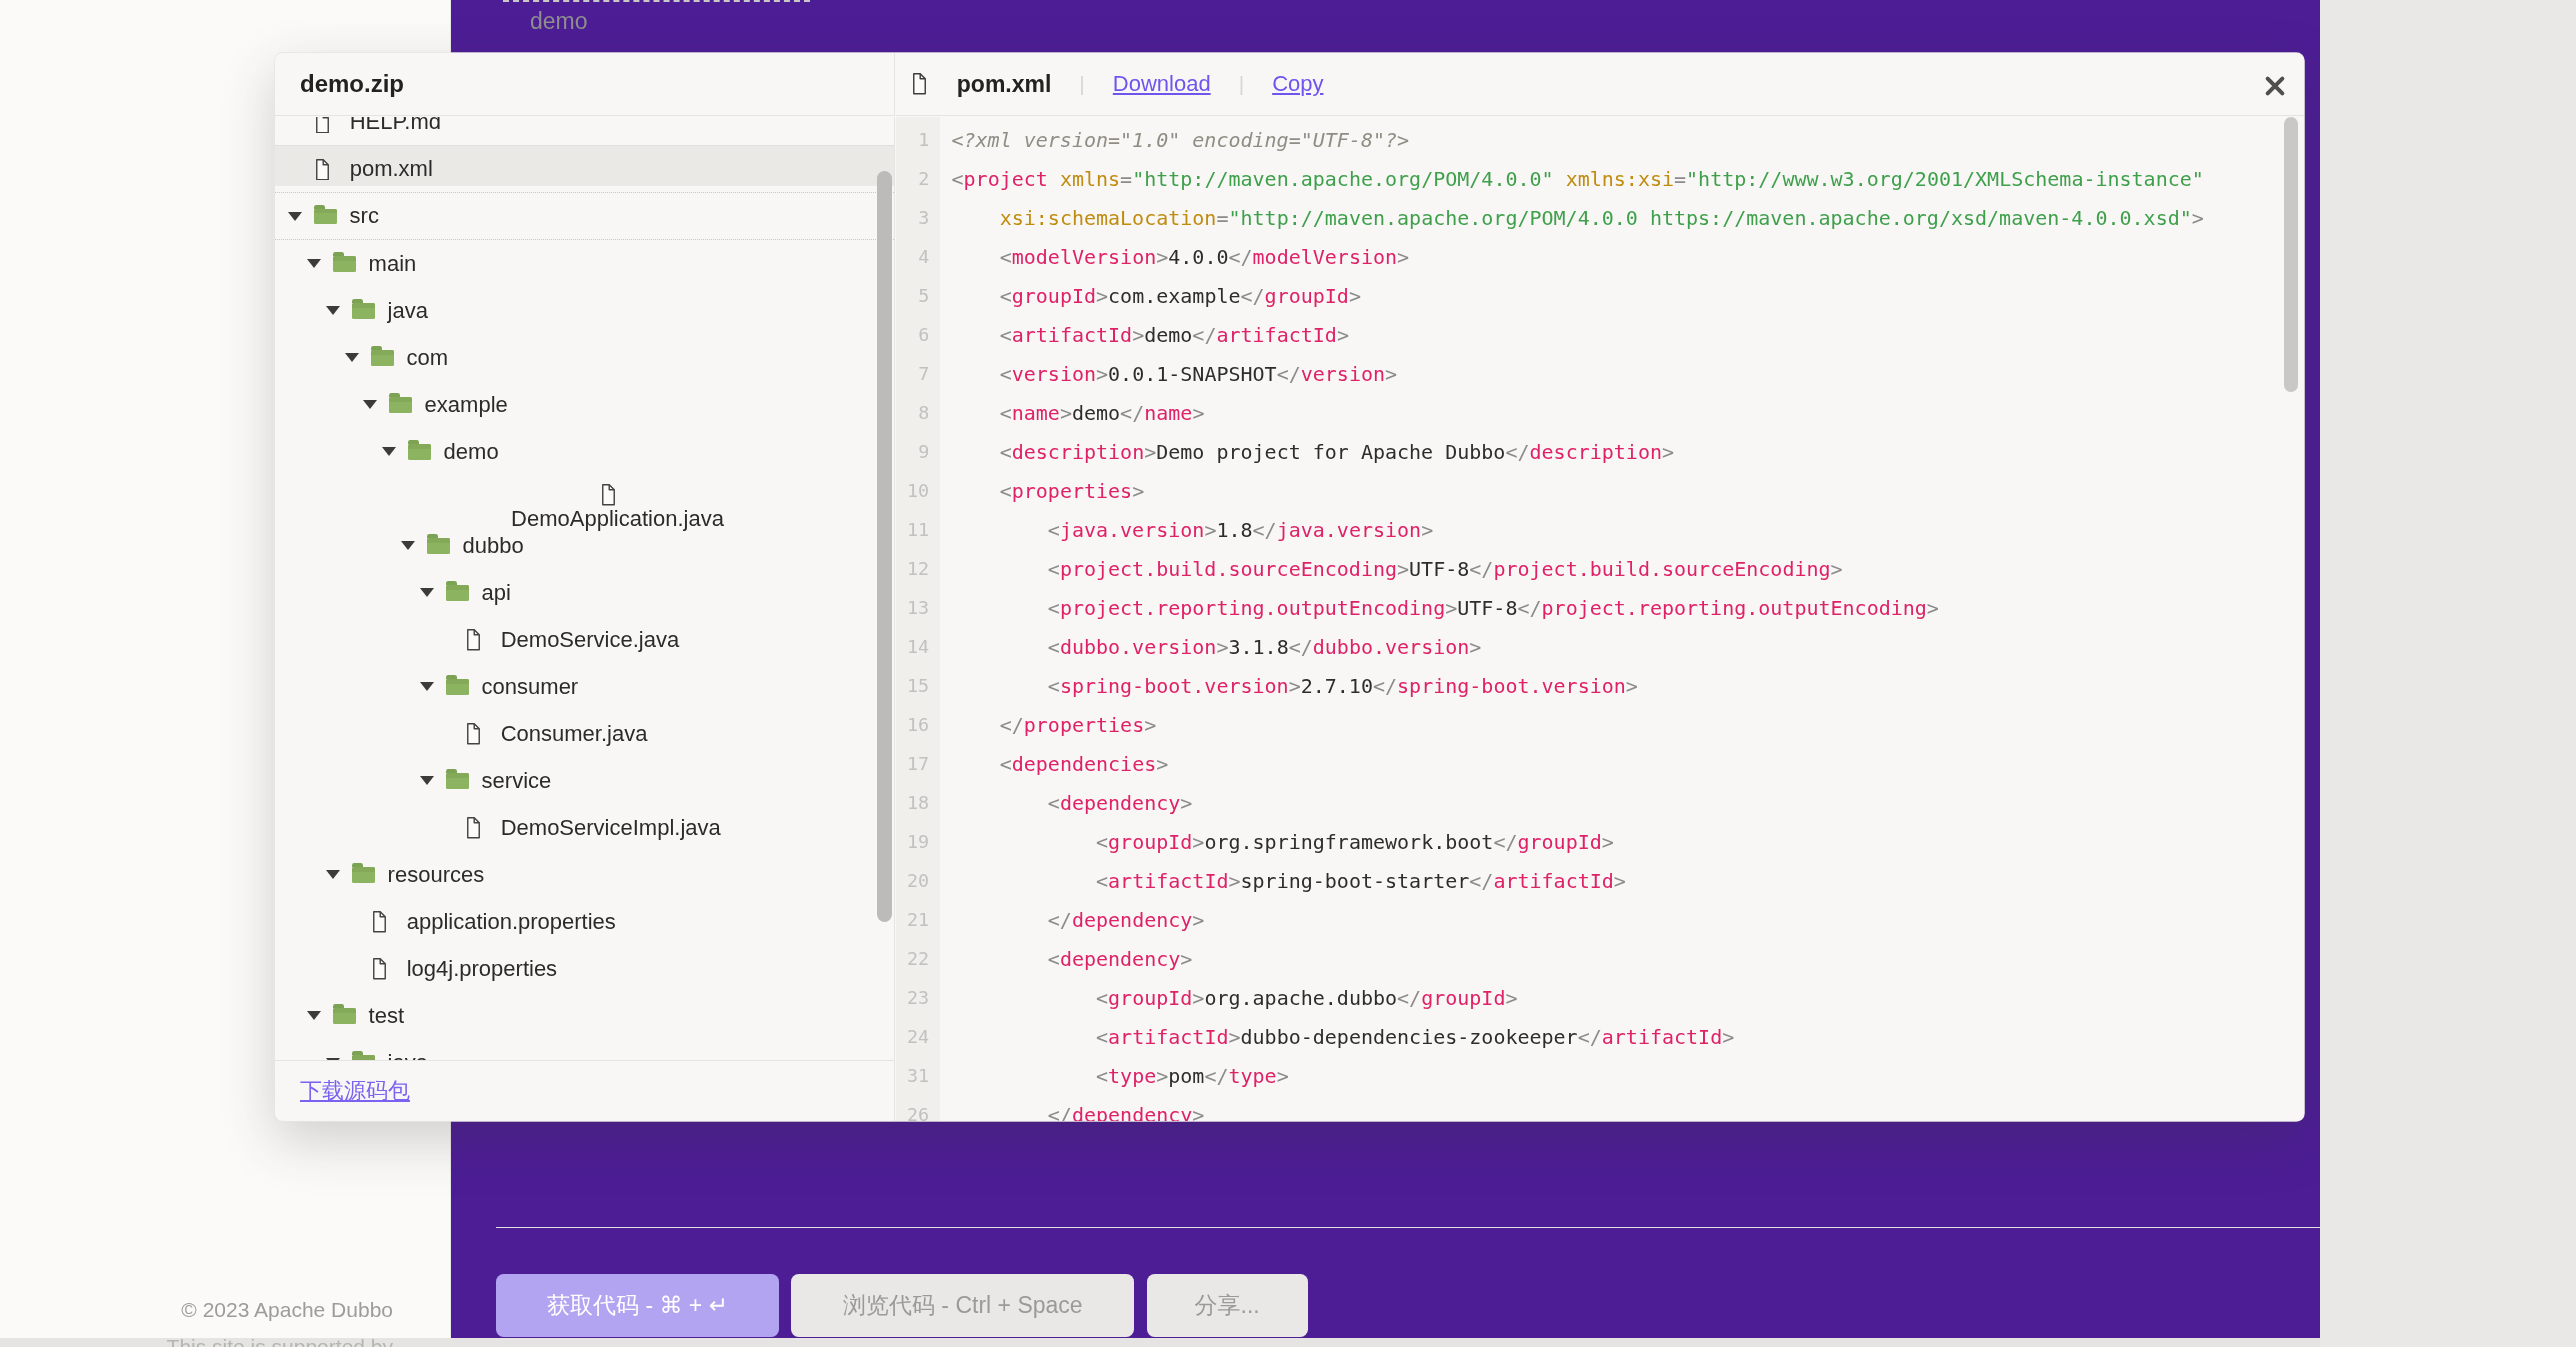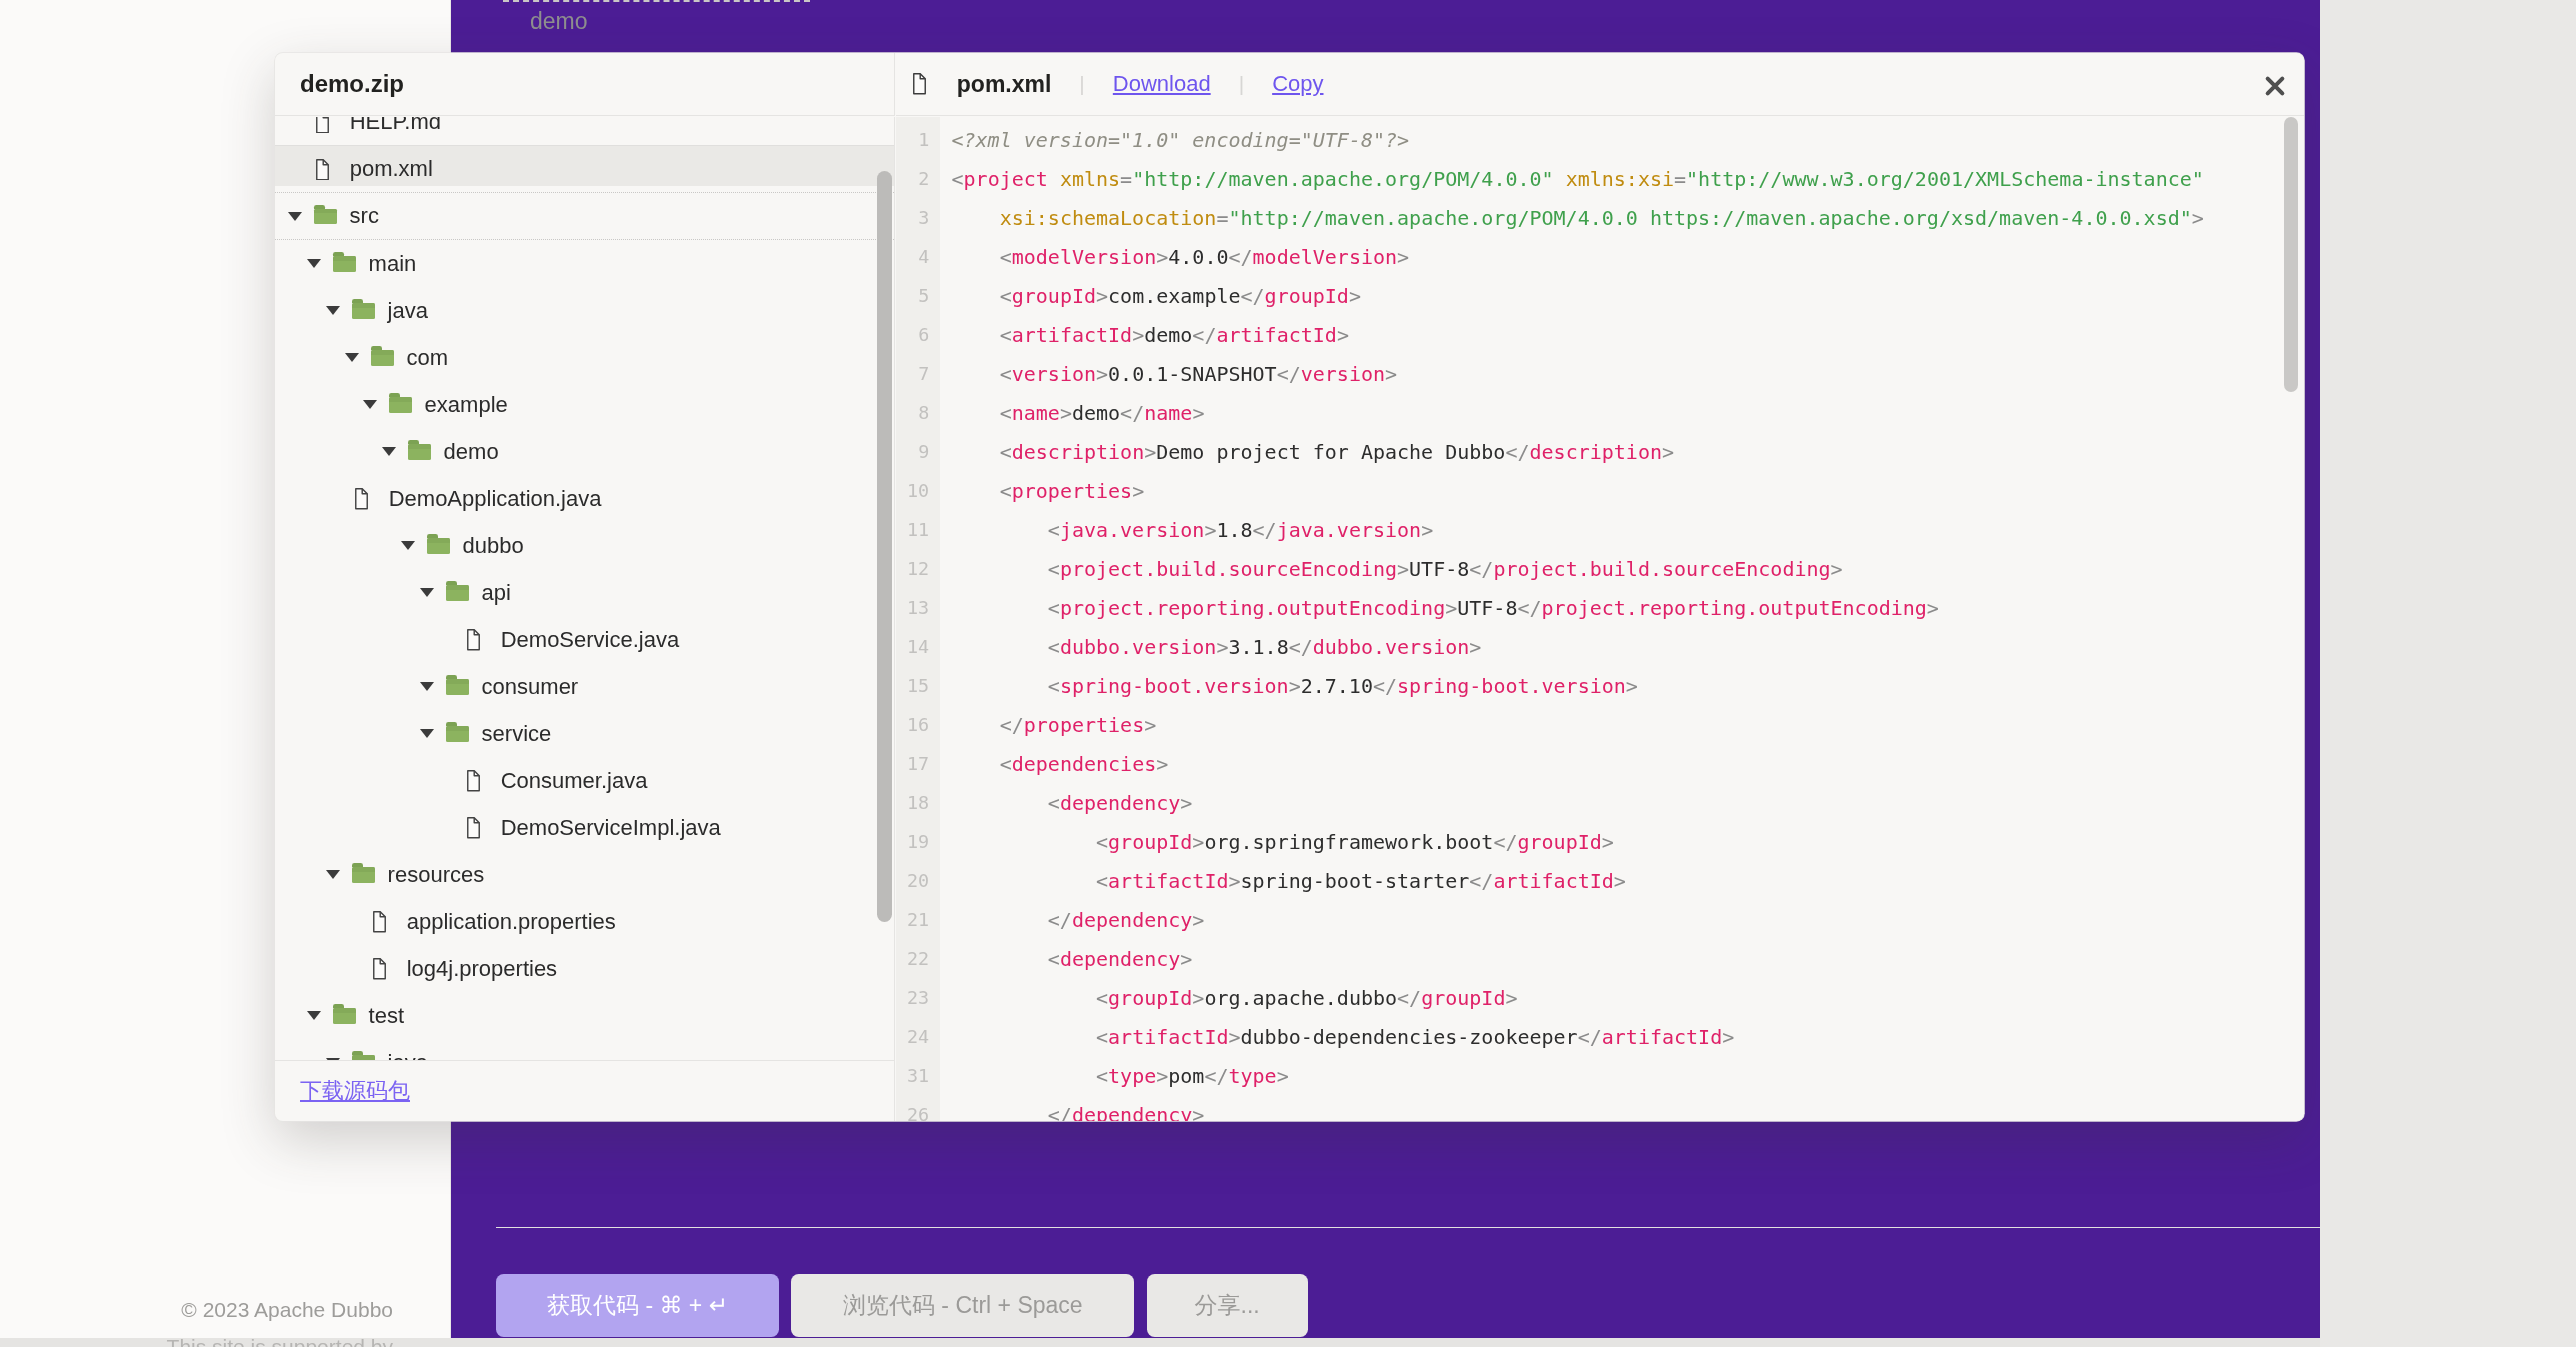--- a/index.html
+++ b/index.html
@@ -170,21 +170,21 @@
     <span class="folder-ic"></span>
 
     <span class="tree-lbl">example</span>
   </div>
           <div class="tree-row folder" style="padding-left: 107px;">
     <span class="arrow"></span>
     <span class="folder-ic"></span>
 
     <span class="tree-lbl">demo</span>
   </div>
-          <div class="tree-row file" style="padding-left: 52px;">
+          <div class="tree-row file" style="padding-left: 66px; flex-direction: column;">
     <span class="arrow"></span>
 
     <svg class="file-ic" viewBox="0 0 22 30">
       <path d="M3 1 h9 l7 7 v21 h-16 z" fill="#fcfbfa" stroke="#434343" stroke-width="2" stroke-linejoin="round"></path>
       <path d="M12 1 v7 h7" fill="none" stroke="#434343" stroke-width="2" stroke-linejoin="round"></path>
     </svg>
     <span class="tree-lbl">DemoApplication.java</span>
   </div>
           <div class="tree-row folder" style="padding-left: 126px;">
     <span class="arrow"></span>
@@ -206,34 +206,34 @@
       <path d="M12 1 v7 h7" fill="none" stroke="#434343" stroke-width="2" stroke-linejoin="round"></path>
     </svg>
     <span class="tree-lbl">DemoService.java</span>
   </div>
           <div class="tree-row folder" style="padding-left: 145px;">
     <span class="arrow"></span>
     <span class="folder-ic"></span>
 
     <span class="tree-lbl">consumer</span>
   </div>
+          <div class="tree-row file" style="padding-left: 164px;">
+    <span class="arrow"></span>
+
+    <svg class="file-ic" viewBox="0 0 22 30">
+      <path d="M3 1 h9 l7 7 v21 h-16 z" fill="#fcfbfa" stroke="#434343" stroke-width="2" stroke-linejoin="round"></path>
+      <path d="M12 1 v7 h7" fill="none" stroke="#434343" stroke-width="2" stroke-linejoin="round"></path>
+    </svg>
+    <span class="tree-lbl">Consumer.java</span>
+  </div>
           <div class="tree-row folder" style="padding-left: 145px;">
     <span class="arrow"></span>
     <span class="folder-ic"></span>
 
     <span class="tree-lbl">service</span>
-  </div>
-          <div class="tree-row file" style="padding-left: 164px;">
-    <span class="arrow"></span>
-
-    <svg class="file-ic" viewBox="0 0 22 30">
-      <path d="M3 1 h9 l7 7 v21 h-16 z" fill="#fcfbfa" stroke="#434343" stroke-width="2" stroke-linejoin="round"></path>
-      <path d="M12 1 v7 h7" fill="none" stroke="#434343" stroke-width="2" stroke-linejoin="round"></path>
-    </svg>
-    <span class="tree-lbl">Consumer.java</span>
   </div>
           <div class="tree-row file" style="padding-left: 164px;">
     <span class="arrow"></span>
 
     <svg class="file-ic" viewBox="0 0 22 30">
       <path d="M3 1 h9 l7 7 v21 h-16 z" fill="#fcfbfa" stroke="#434343" stroke-width="2" stroke-linejoin="round"></path>
       <path d="M12 1 v7 h7" fill="none" stroke="#434343" stroke-width="2" stroke-linejoin="round"></path>
     </svg>
     <span class="tree-lbl">DemoServiceImpl.java</span>
   </div>

